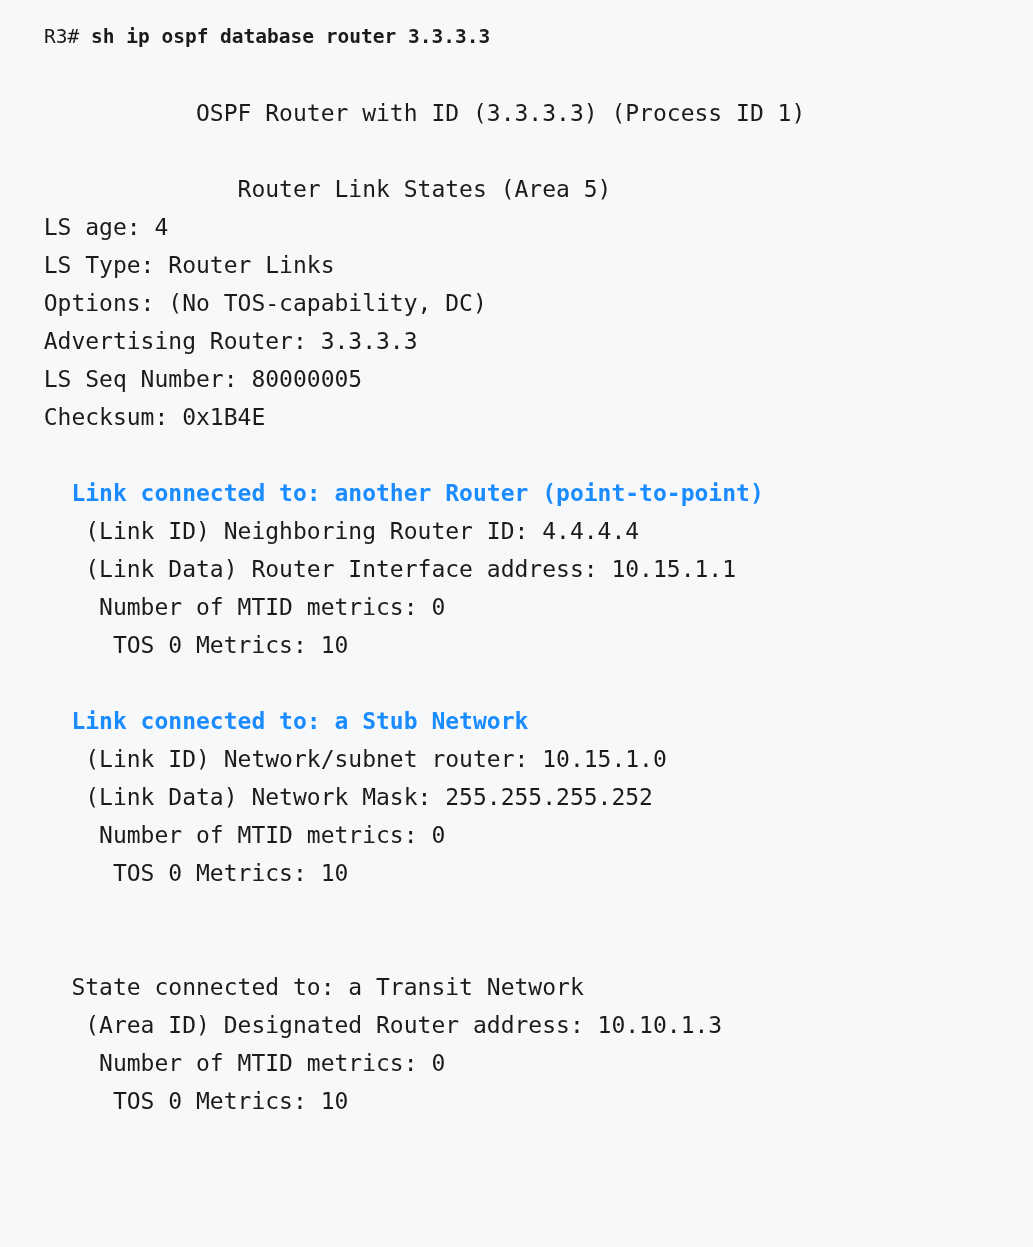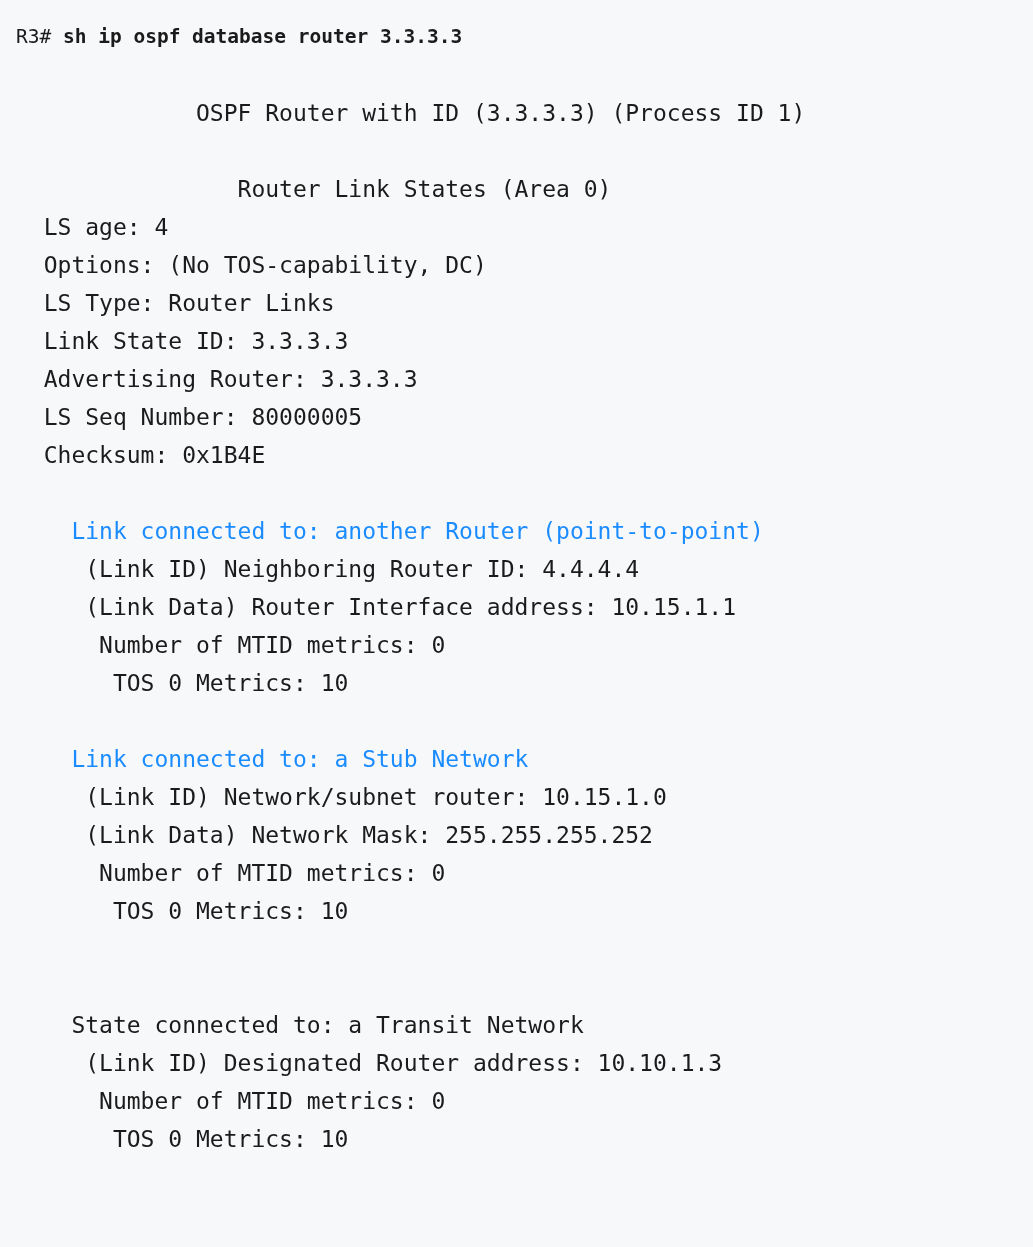--- a/index.html
+++ b/index.html
@@ -24,61 +24,61 @@
     white-space: pre;
     letter-spacing: 0px;
   }
   .prompt-line {
     font-size: 19.5px;
     line-height: 38px;
     white-space: pre;
   }
   .prompt-host {
     font-weight: normal;
+    margin-left: 28px;
   }
   .cmd {
     font-weight: bold;
   }
   .blank {
     height: 38px;
   }
   .highlight {
     color: #1a8cff;
-    font-weight: normal;
+    font-weight: bold;
   }
 </style>
 </head>
 <body>
 
 <div class="terminal">
   <div class="prompt-line"><span class="prompt-host">R3# </span><span class="cmd">sh ip ospf database router 3.3.3.3</span></div>
   <div id="output-lines">
       <div class="blank"></div>
       <div class="line">             OSPF Router with ID (3.3.3.3) (Process ID 1)</div>
       <div class="blank"></div>
-      <div class="line">                Router Link States (Area 0)</div>
+      <div class="line">                Router Link States (Area 5)</div>
       <div class="line">  LS age: 4</div>
+      <div class="line">  LS Type: Router Links</div>
       <div class="line">  Options: (No TOS-capability, DC)</div>
-      <div class="line">  LS Type: Router Links</div>
-      <div class="line">  Link State ID: 3.3.3.3</div>
       <div class="line">  Advertising Router: 3.3.3.3</div>
       <div class="line">  LS Seq Number: 80000005</div>
       <div class="line">  Checksum: 0x1B4E</div>
       <div class="blank"></div>
       <div class="line highlight">    Link connected to: another Router (point-to-point)</div>
       <div class="line">     (Link ID) Neighboring Router ID: 4.4.4.4</div>
       <div class="line">     (Link Data) Router Interface address: 10.15.1.1</div>
       <div class="line">      Number of MTID metrics: 0</div>
       <div class="line">       TOS 0 Metrics: 10</div>
       <div class="blank"></div>
       <div class="line highlight">    Link connected to: a Stub Network</div>
       <div class="line">     (Link ID) Network/subnet router: 10.15.1.0</div>
       <div class="line">     (Link Data) Network Mask: 255.255.255.252</div>
       <div class="line">      Number of MTID metrics: 0</div>
       <div class="line">       TOS 0 Metrics: 10</div>
       <div class="blank"></div>
       <div class="blank"></div>
       <div class="line">    State connected to: a Transit Network</div>
-      <div class="line">     (Link ID) Designated Router address: 10.10.1.3</div>
+      <div class="line">     (Area ID) Designated Router address: 10.10.1.3</div>
       <div class="line">      Number of MTID metrics: 0</div>
       <div class="line">       TOS 0 Metrics: 10</div>
     </div>
 </div>
 
 </body></html>

